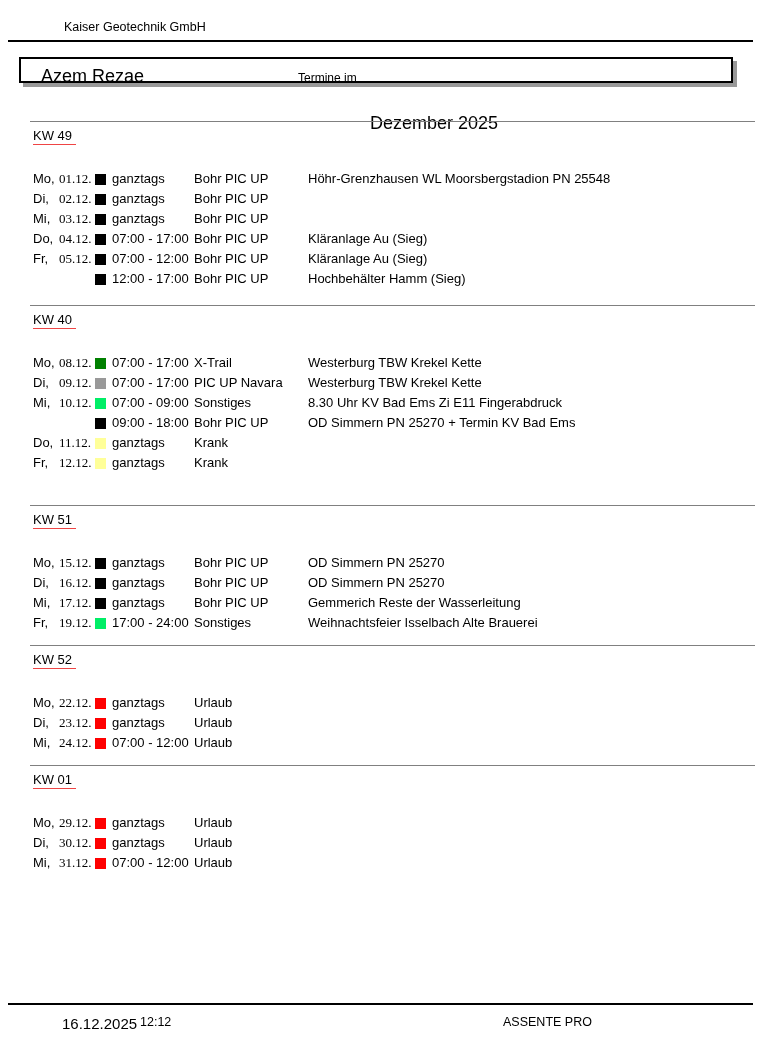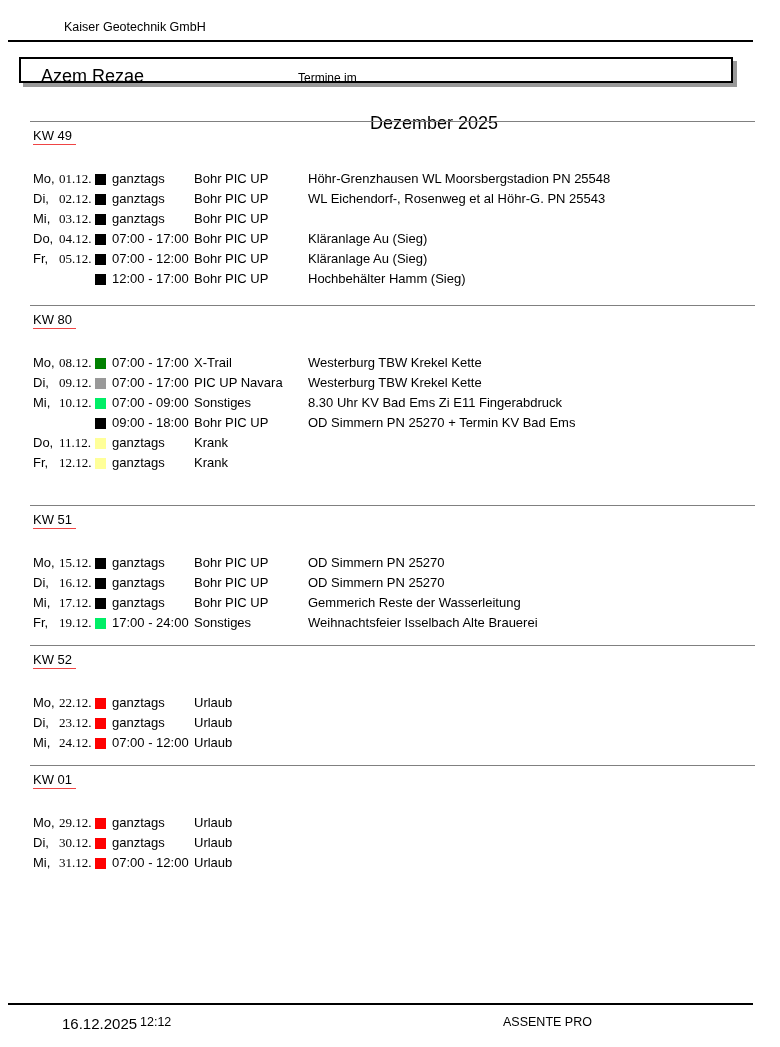--- a/index.html
+++ b/index.html
@@ -75,21 +75,20 @@
     <span class="type">Bohr PIC UP</span>
     <span class="desc">Höhr-Grenzhausen WL Moorsbergstadion PN 25548</span>
   </div>
 
   <div class="row">
     <span class="dow">Di,</span>
     <span class="date">02.12.</span>
     <span class="swatch" style="background: rgb(0, 0, 0);"></span>
     <span class="time">ganztags</span>
     <span class="type">Bohr PIC UP</span>
-    <span class="desc">WL Eichendorf-, Rosenweg et al Höhr-G. PN 25543</span>
   </div>
 
   <div class="row">
     <span class="dow">Mi,</span>
     <span class="date">03.12.</span>
     <span class="swatch" style="background: rgb(0, 0, 0);"></span>
     <span class="time">ganztags</span>
     <span class="type">Bohr PIC UP</span>
   </div>
 
@@ -117,21 +116,21 @@
     <span class="swatch" style="background: rgb(0, 0, 0);"></span>
     <span class="time">12:00 - 17:00</span>
     <span class="type">Bohr PIC UP</span>
     <span class="desc">Hochbehälter Hamm (Sieg)</span>
   </div>
 </div>
   </section>
 
   <section class="week week-1">
     <div class="week-divider"></div>
-    <div class="week-label">KW 80</div>
+    <div class="week-label">KW 40</div>
     <div class="rows">
   <div class="row">
     <span class="dow">Mo,</span>
     <span class="date">08.12.</span>
     <span class="swatch" style="background: rgb(0, 128, 0);"></span>
     <span class="time">07:00 - 17:00</span>
     <span class="type">X-Trail</span>
     <span class="desc">Westerburg TBW Krekel Kette</span>
   </div>
 

